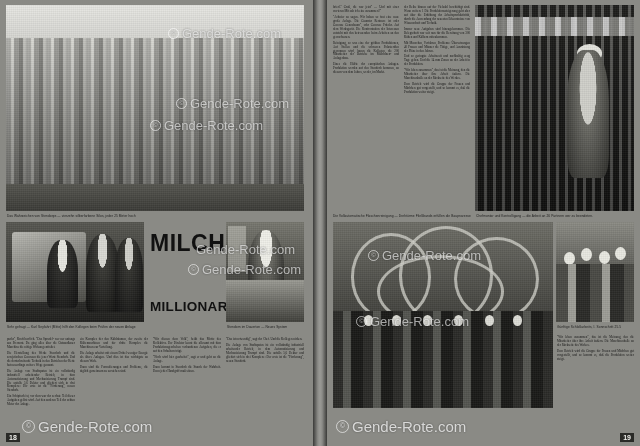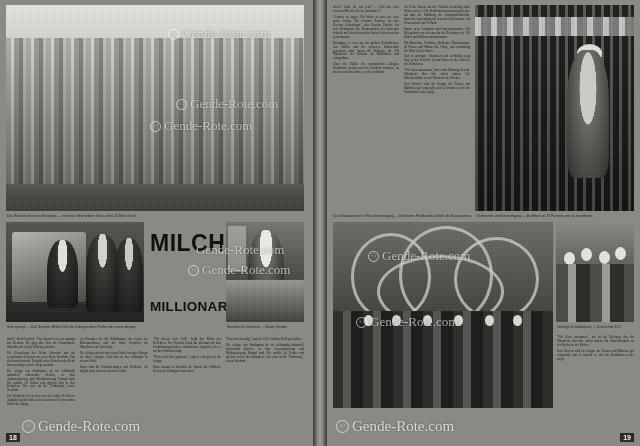--- a/index.html
+++ b/index.html
@@ -86,21 +86,21 @@
   .hl1{font-size:23px;letter-spacing:.5px;line-height:1;}
   .hl2{font-size:13.5px;letter-spacing:.3px;line-height:1;}
 
   .folio{position:absolute;bottom:4px;font-size:7px;font-weight:bold;color:#f0f0ec;
     background:#2a2a27;padding:1px 3px;}
   .folio.l{left:6px;}
   .folio.r{right:6px;}
 
   
   .wm{position:absolute;pointer-events:none;white-space:nowrap;
-    font-family:Liberation Serif, serif;font-size:13px;color:rgba(255,255,255,.62);
+    font-family:Liberation Sans, sans-serif;font-size:13px;color:rgba(255,255,255,.62);
     text-shadow:0 0 2px rgba(0,0,0,.45);}
   .wm.c{display:flex;align-items:center;gap:3px;}
   .wm .cmark{display:inline-block;width:9px;height:9px;border:1px solid rgba(255,255,255,.6);
     border-radius:50%;font-size:6px;line-height:8px;text-align:center;}
   .wm.bottom{font-size:15px;color:rgba(245,245,245,.8);}
 </style>
 </head>
 <body>
 
 <div class="spread">

